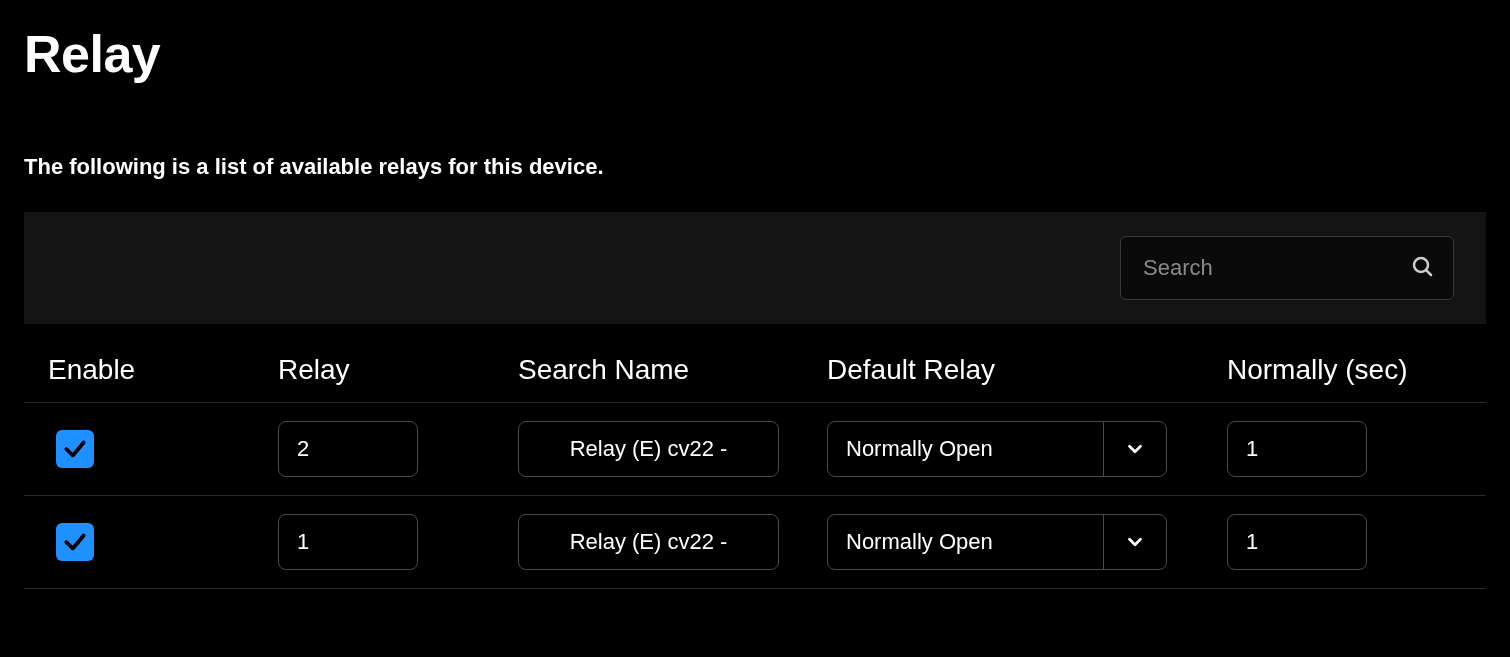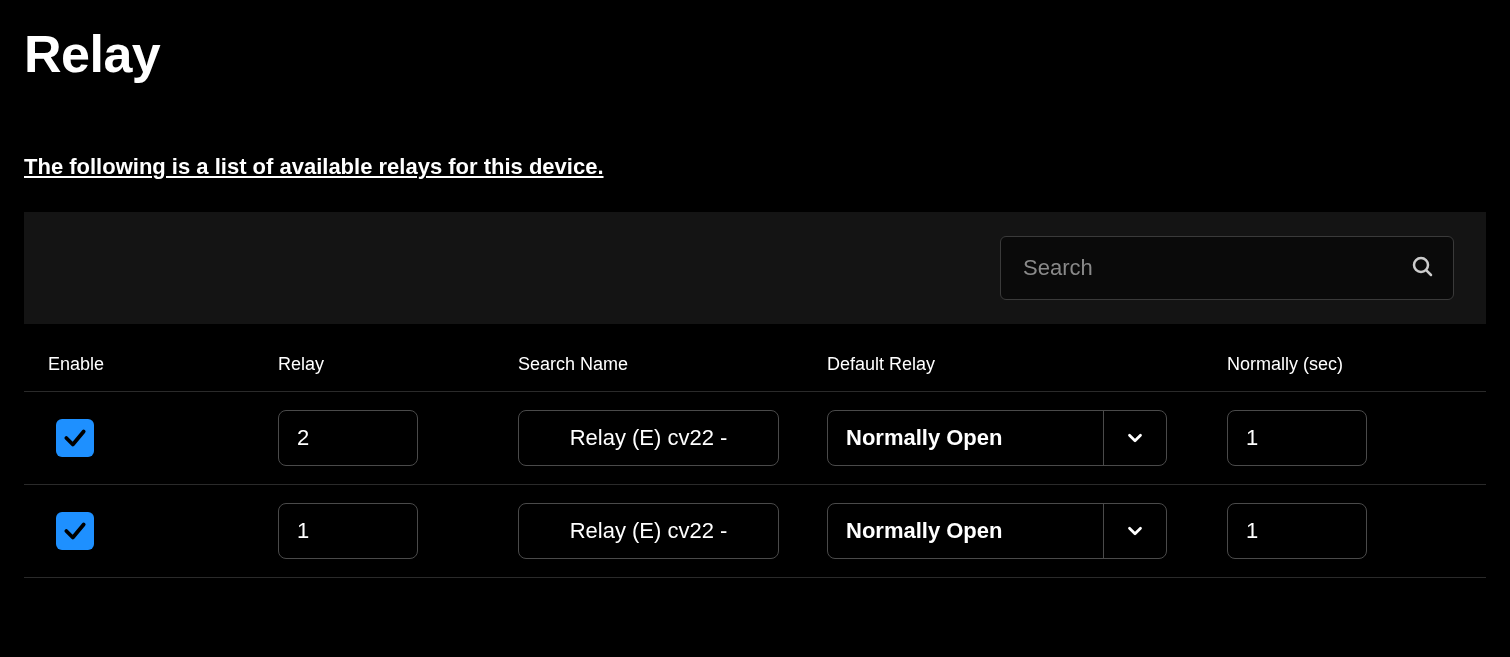--- a/index.html
+++ b/index.html
@@ -19,33 +19,32 @@
     h1.page-title {
       font-size: 52px;
       font-weight: 600;
       margin-bottom: 70px;
       letter-spacing: -0.5px;
     }
     p.description {
       font-size: 22px;
       font-weight: 600;
       margin-bottom: 32px;
-      text-decoration: underline;
     }
     .toolbar {
       background: #141414;
       padding: 24px 32px;
       display: flex;
       justify-content: flex-end;
       align-items: center;
       margin-bottom: 0;
     }
     .search-wrap {
       position: relative;
-      width: 454px;
+      width: 334px;
     }
     .search-input {
       width: 100%;
       background: #0a0a0a;
       border: 1px solid #3a3a3a;
       border-radius: 6px;
       padding: 18px 52px 18px 22px;
       font-size: 22px;
       color: #ffffff;
       outline: none;
@@ -60,21 +59,21 @@
       transform: translateY(-50%);
       color: #cccccc;
       pointer-events: none;
     }
     table.relay-table {
       width: 100%;
       border-collapse: collapse;
     }
     table.relay-table th {
       text-align: left;
-      font-size: 18px;
+      font-size: 28px;
       font-weight: 500;
       padding: 30px 24px 16px 24px;
       border-bottom: 1px solid #2a2a2a;
       color: #ffffff;
     }
     table.relay-table td {
       padding: 18px 24px;
       border-bottom: 1px solid #2a2a2a;
       vertical-align: middle;
     }
@@ -115,21 +114,20 @@
 
     .select-wrap {
       display: inline-flex;
       align-items: stretch;
       border: 1px solid #4a4a4a;
       border-radius: 8px;
       overflow: hidden;
       background: #000000;
       width: 340px;
       cursor: pointer;
-      font-weight: bold;
     }
     .select-body {
       flex: 1;
       padding: 14px 18px;
       font-size: 22px;
       color: #ffffff;
       border-right: 1px solid #4a4a4a;
     }
     .select-caret {
       width: 62px;

